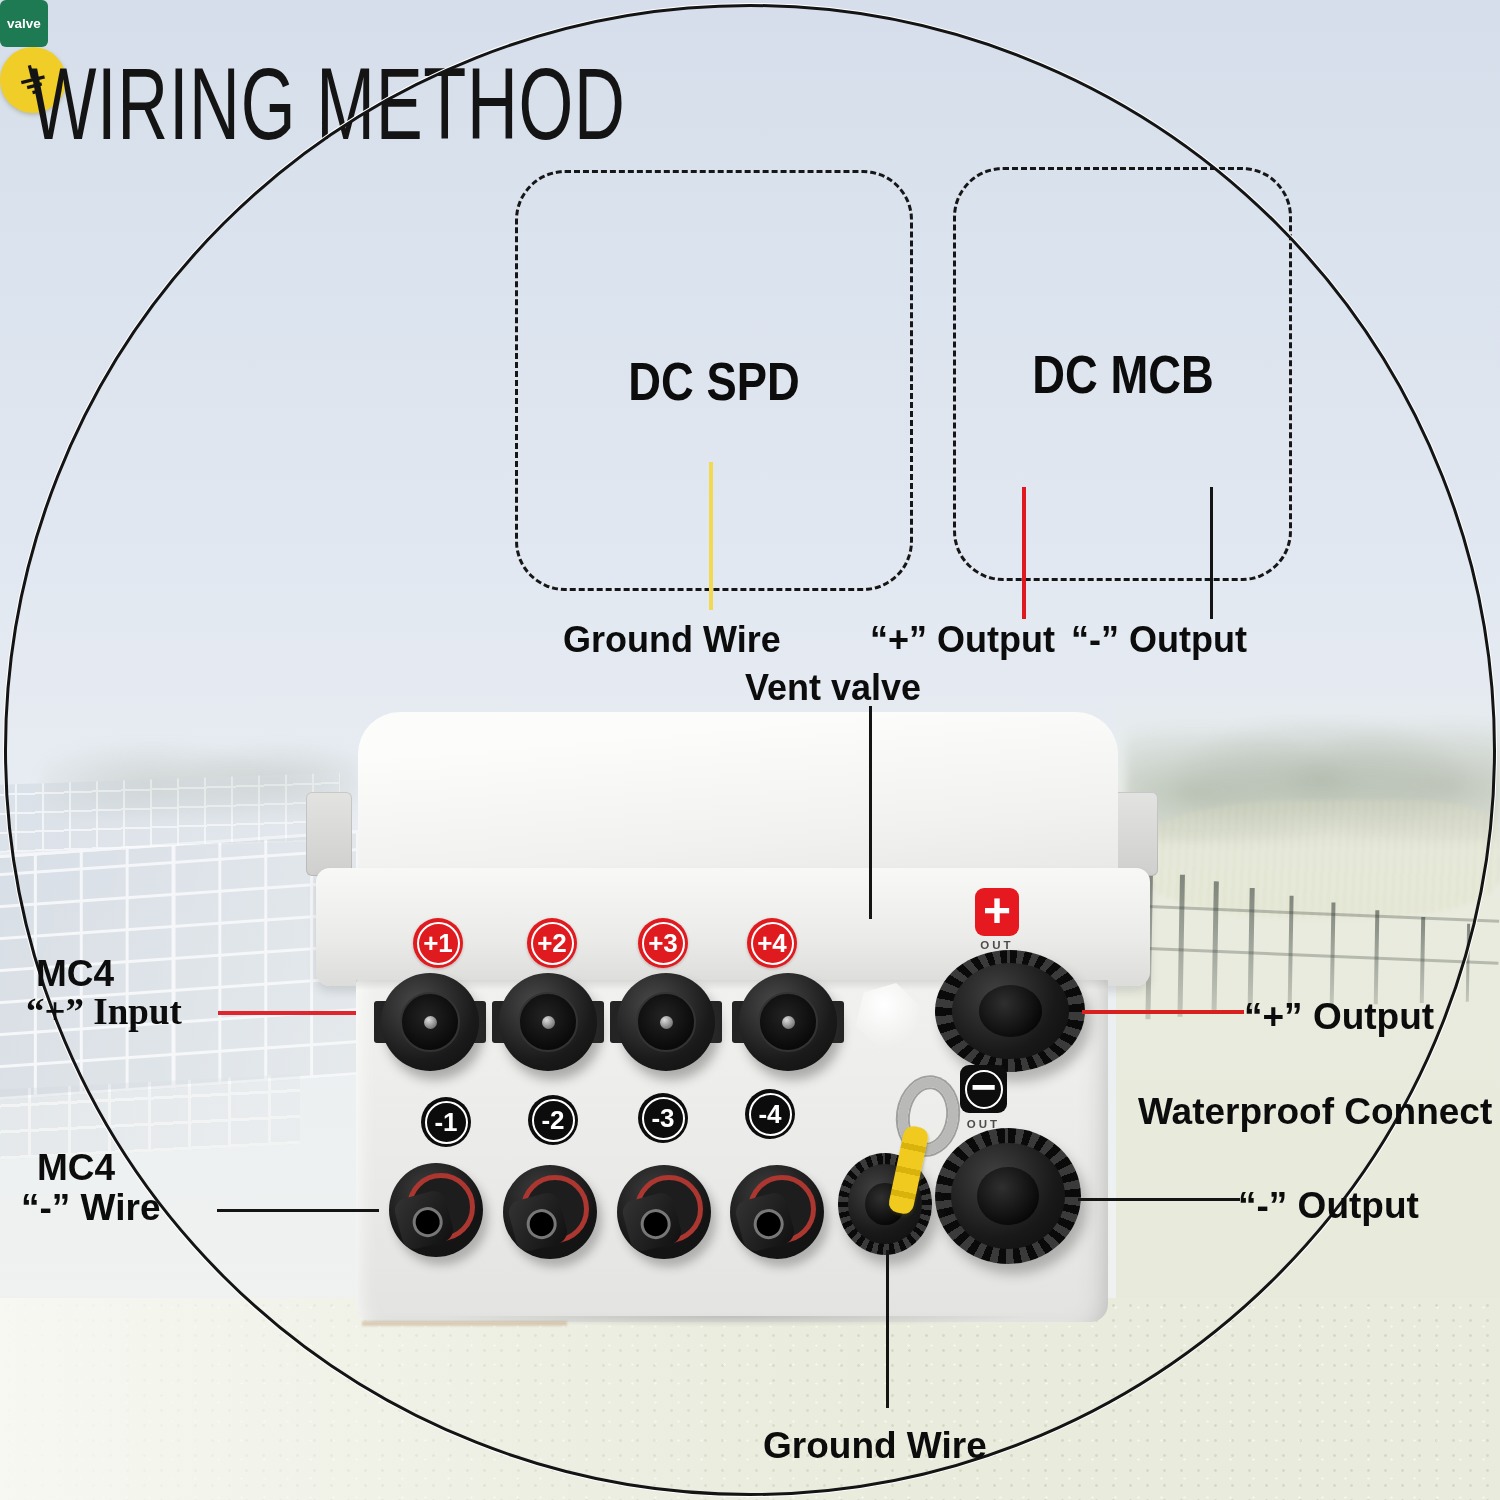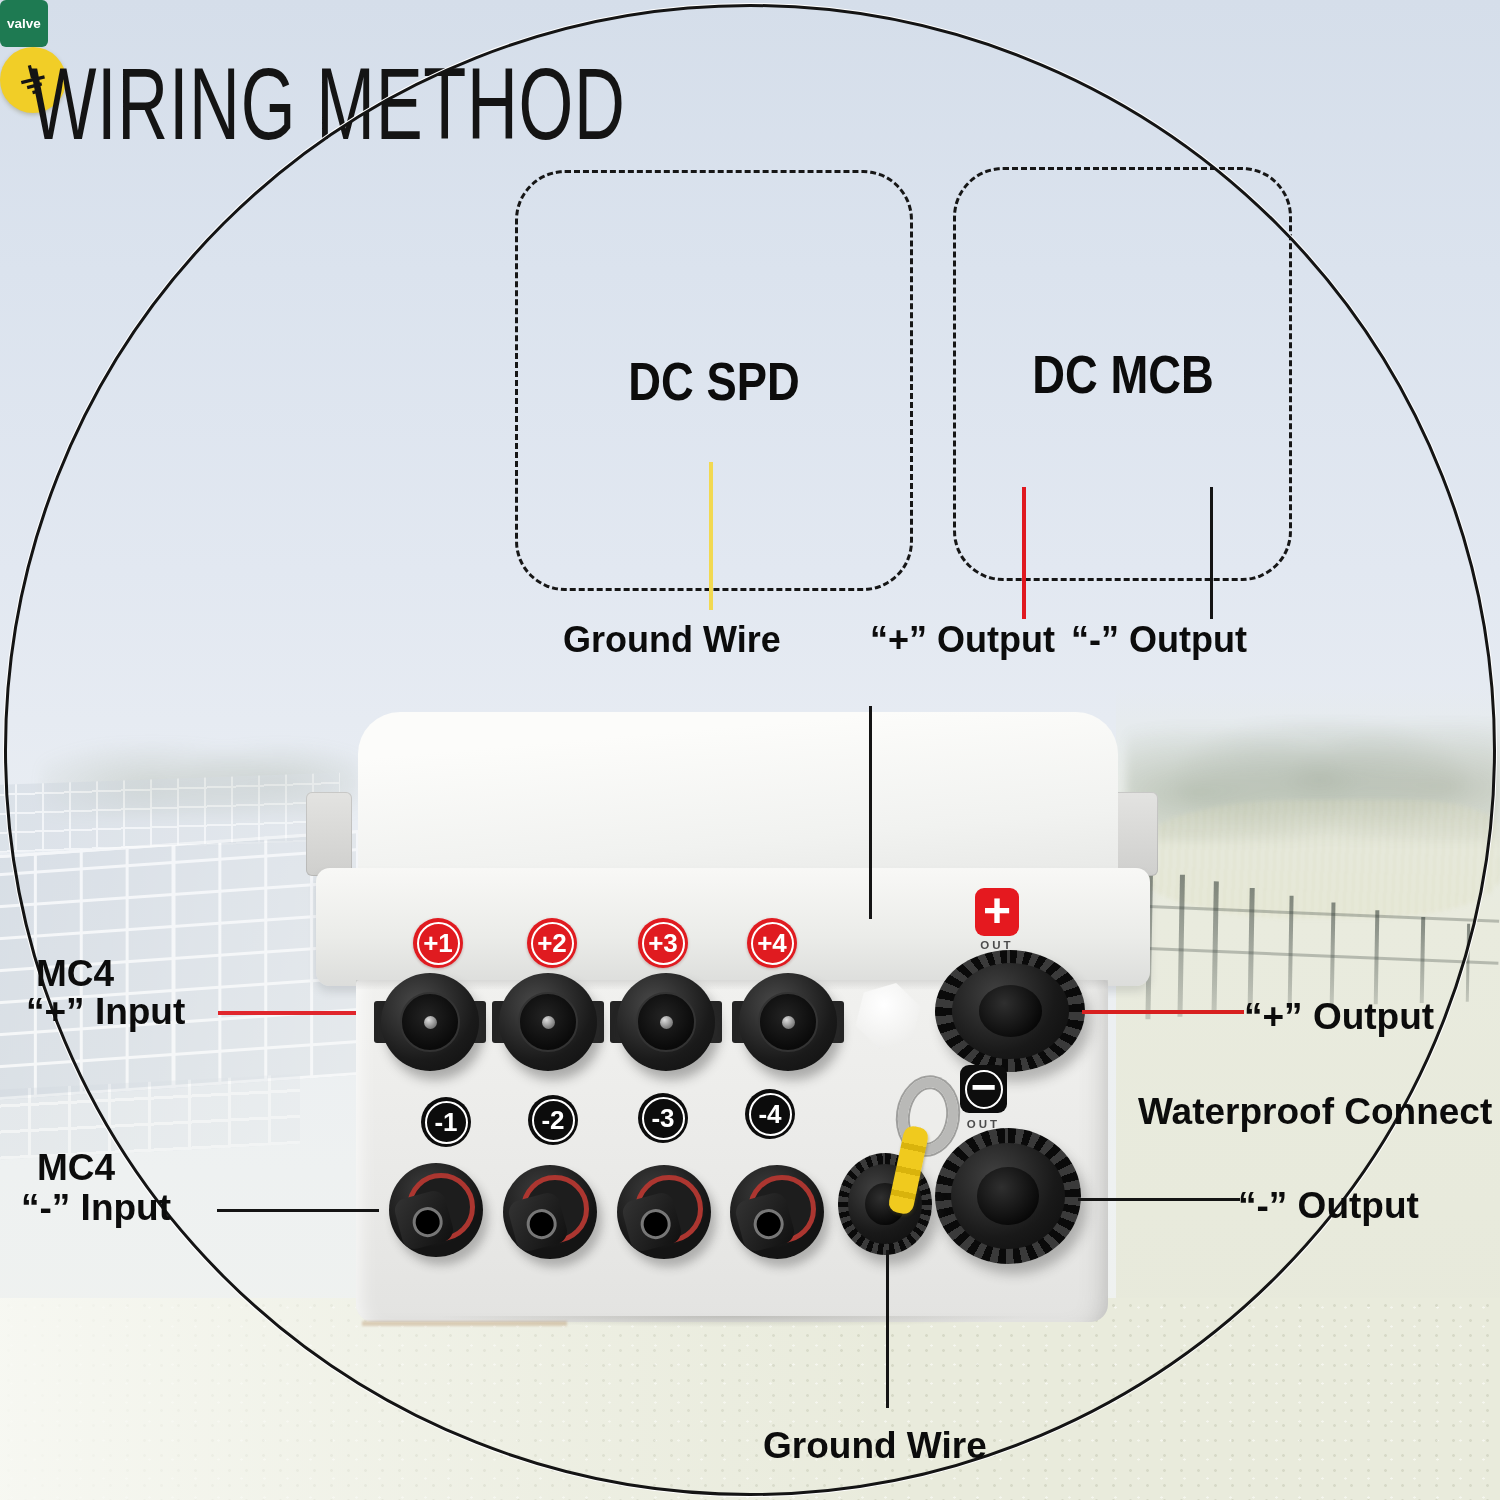--- a/index.html
+++ b/index.html
@@ -204,20 +204,21 @@
   <div class="module-box box-spd">
     <span class="module-label">DC SPD</span>
   </div>
 
   <div class="vline l-yellow"></div>
   <div class="vline l-red-mcb"></div>
   <div class="vline l-blk-mcb"></div>
   <div class="lbl t-mid" style="left:563px;top:620px;width:300px;">Ground Wire</div>
   <div class="lbl t-mid" style="left:870px;top:620px;width:260px;">“+” Output</div>
   <div class="lbl t-mid" style="left:1071px;top:620px;width:260px;">“-” Output</div>
+  <div class="lbl t-mid" style="left:745px;top:668px;width:260px;">Vent valve</div>
 
   <div class="tab" style="left:306px;top:792px;"></div>
   <div class="tab" style="left:1112px;top:792px;"></div>
   <div class="abs lid"></div>
   <div class="abs flange"></div>
   <div class="abs bbody"></div>
   <div class="abs under-shadow"></div>
   <div class="abs tan-line"></div>
 
   <div class="vline l-vent"></div>
@@ -354,24 +355,24 @@
   <div class="abs ringterm"></div>
   <div class="abs sleeve"></div>
 
   <div class="sbadge minus-sq">
     <span class="ring"></span>
     <span class="txt">−</span>
   </div>
   <div class="out-t" style="left:960px;top:1118px;width:47px;">OUT</div>
 
   <div class="lbl t-side" style="left:36px;top:954px;width:200px;">MC4</div>
-  <div class="lbl t-side" style="left:26px;top:992px;width:220px;">“+” Input</div>
+  <div class="lbl t-side" style="left:26px;top:992px;width:220px;font-family:Liberation Serif, serif;">“+” Input</div>
   <div class="vline l-red-in"></div>
   <div class="lbl t-side" style="left:37px;top:1148px;width:200px;">MC4</div>
-  <div class="lbl t-side" style="left:21px;top:1188px;width:220px;">“-” Input</div>
+  <div class="lbl t-side" style="left:21px;top:1188px;width:220px;">“-” Wire</div>
   <div class="vline l-blk-in"></div>
 
   <div class="vline l-red-out"></div>
   <div class="lbl t-side" style="left:1244px;top:997px;width:210px;">“+” Output</div>
   <div class="lbl t-side" style="left:1138px;top:1092px;width:364px;">Waterproof Connect</div>
   <div class="vline l-blk-out"></div>
   <div class="lbl t-side" style="left:1238px;top:1186px;width:200px;">“-” Output</div>
 
   <div class="vline l-gnd-bot"></div>
   <div class="lbl t-side" style="left:763px;top:1426px;width:250px;">Ground Wire</div>

